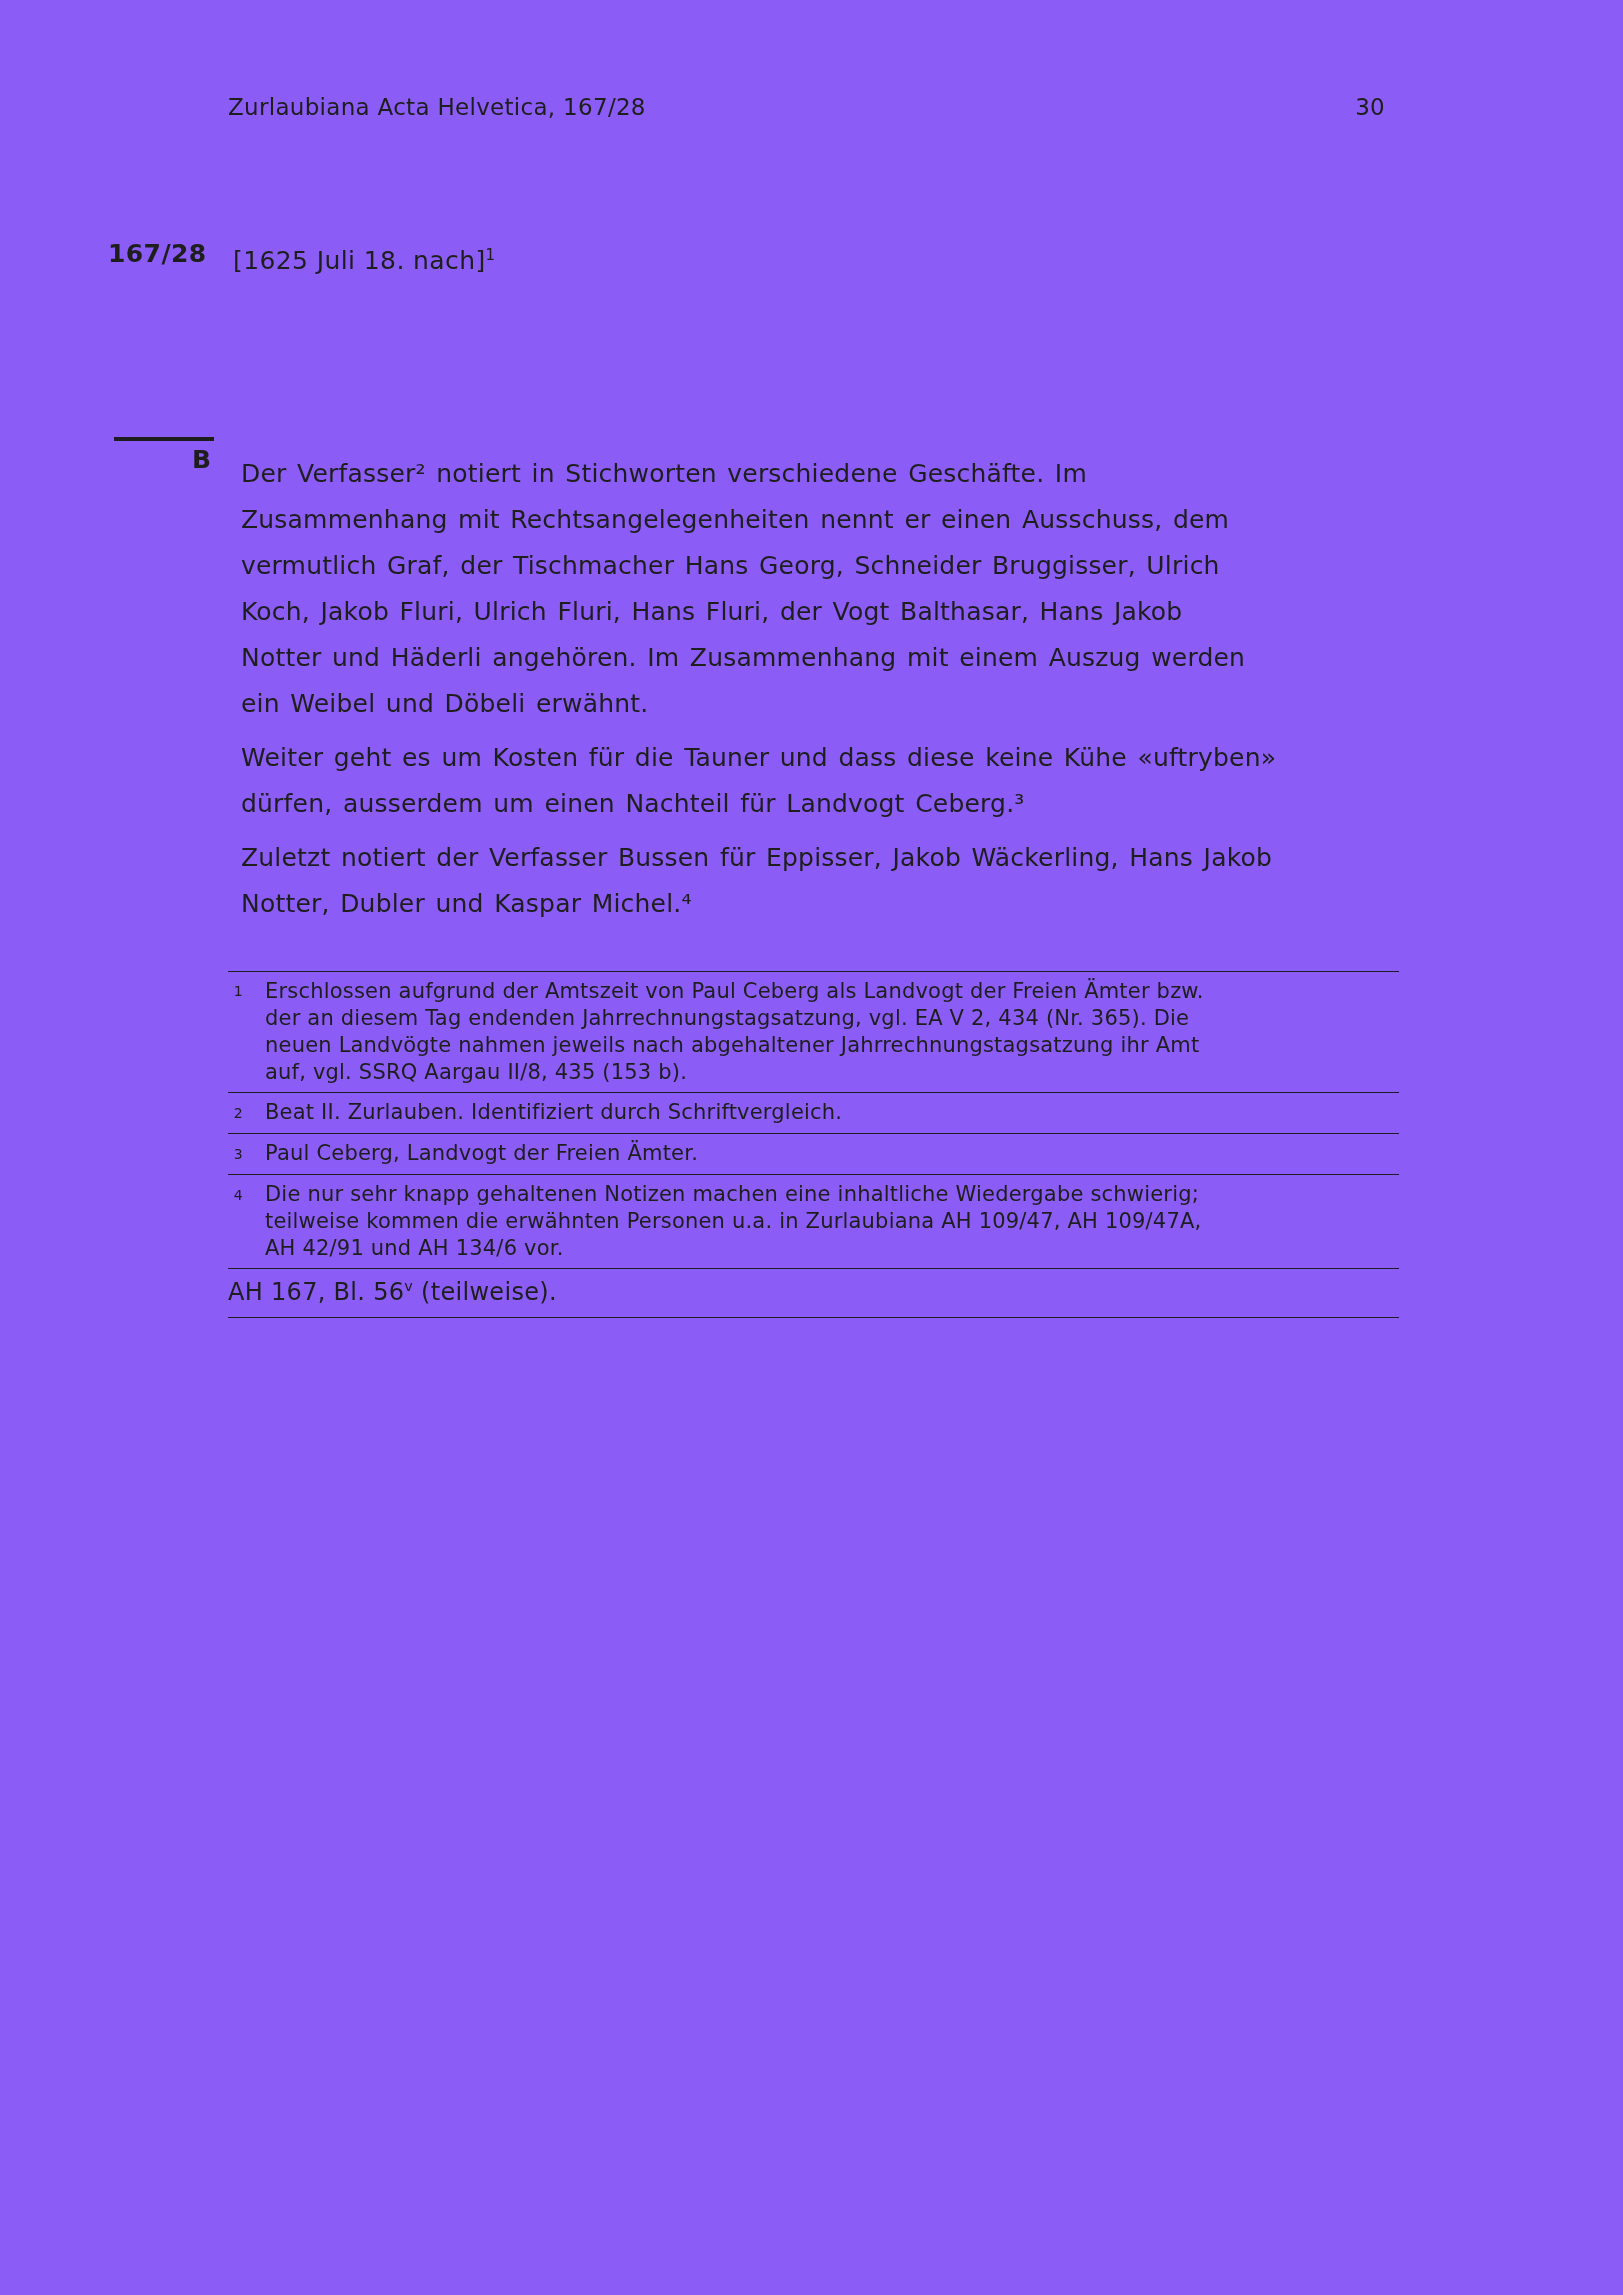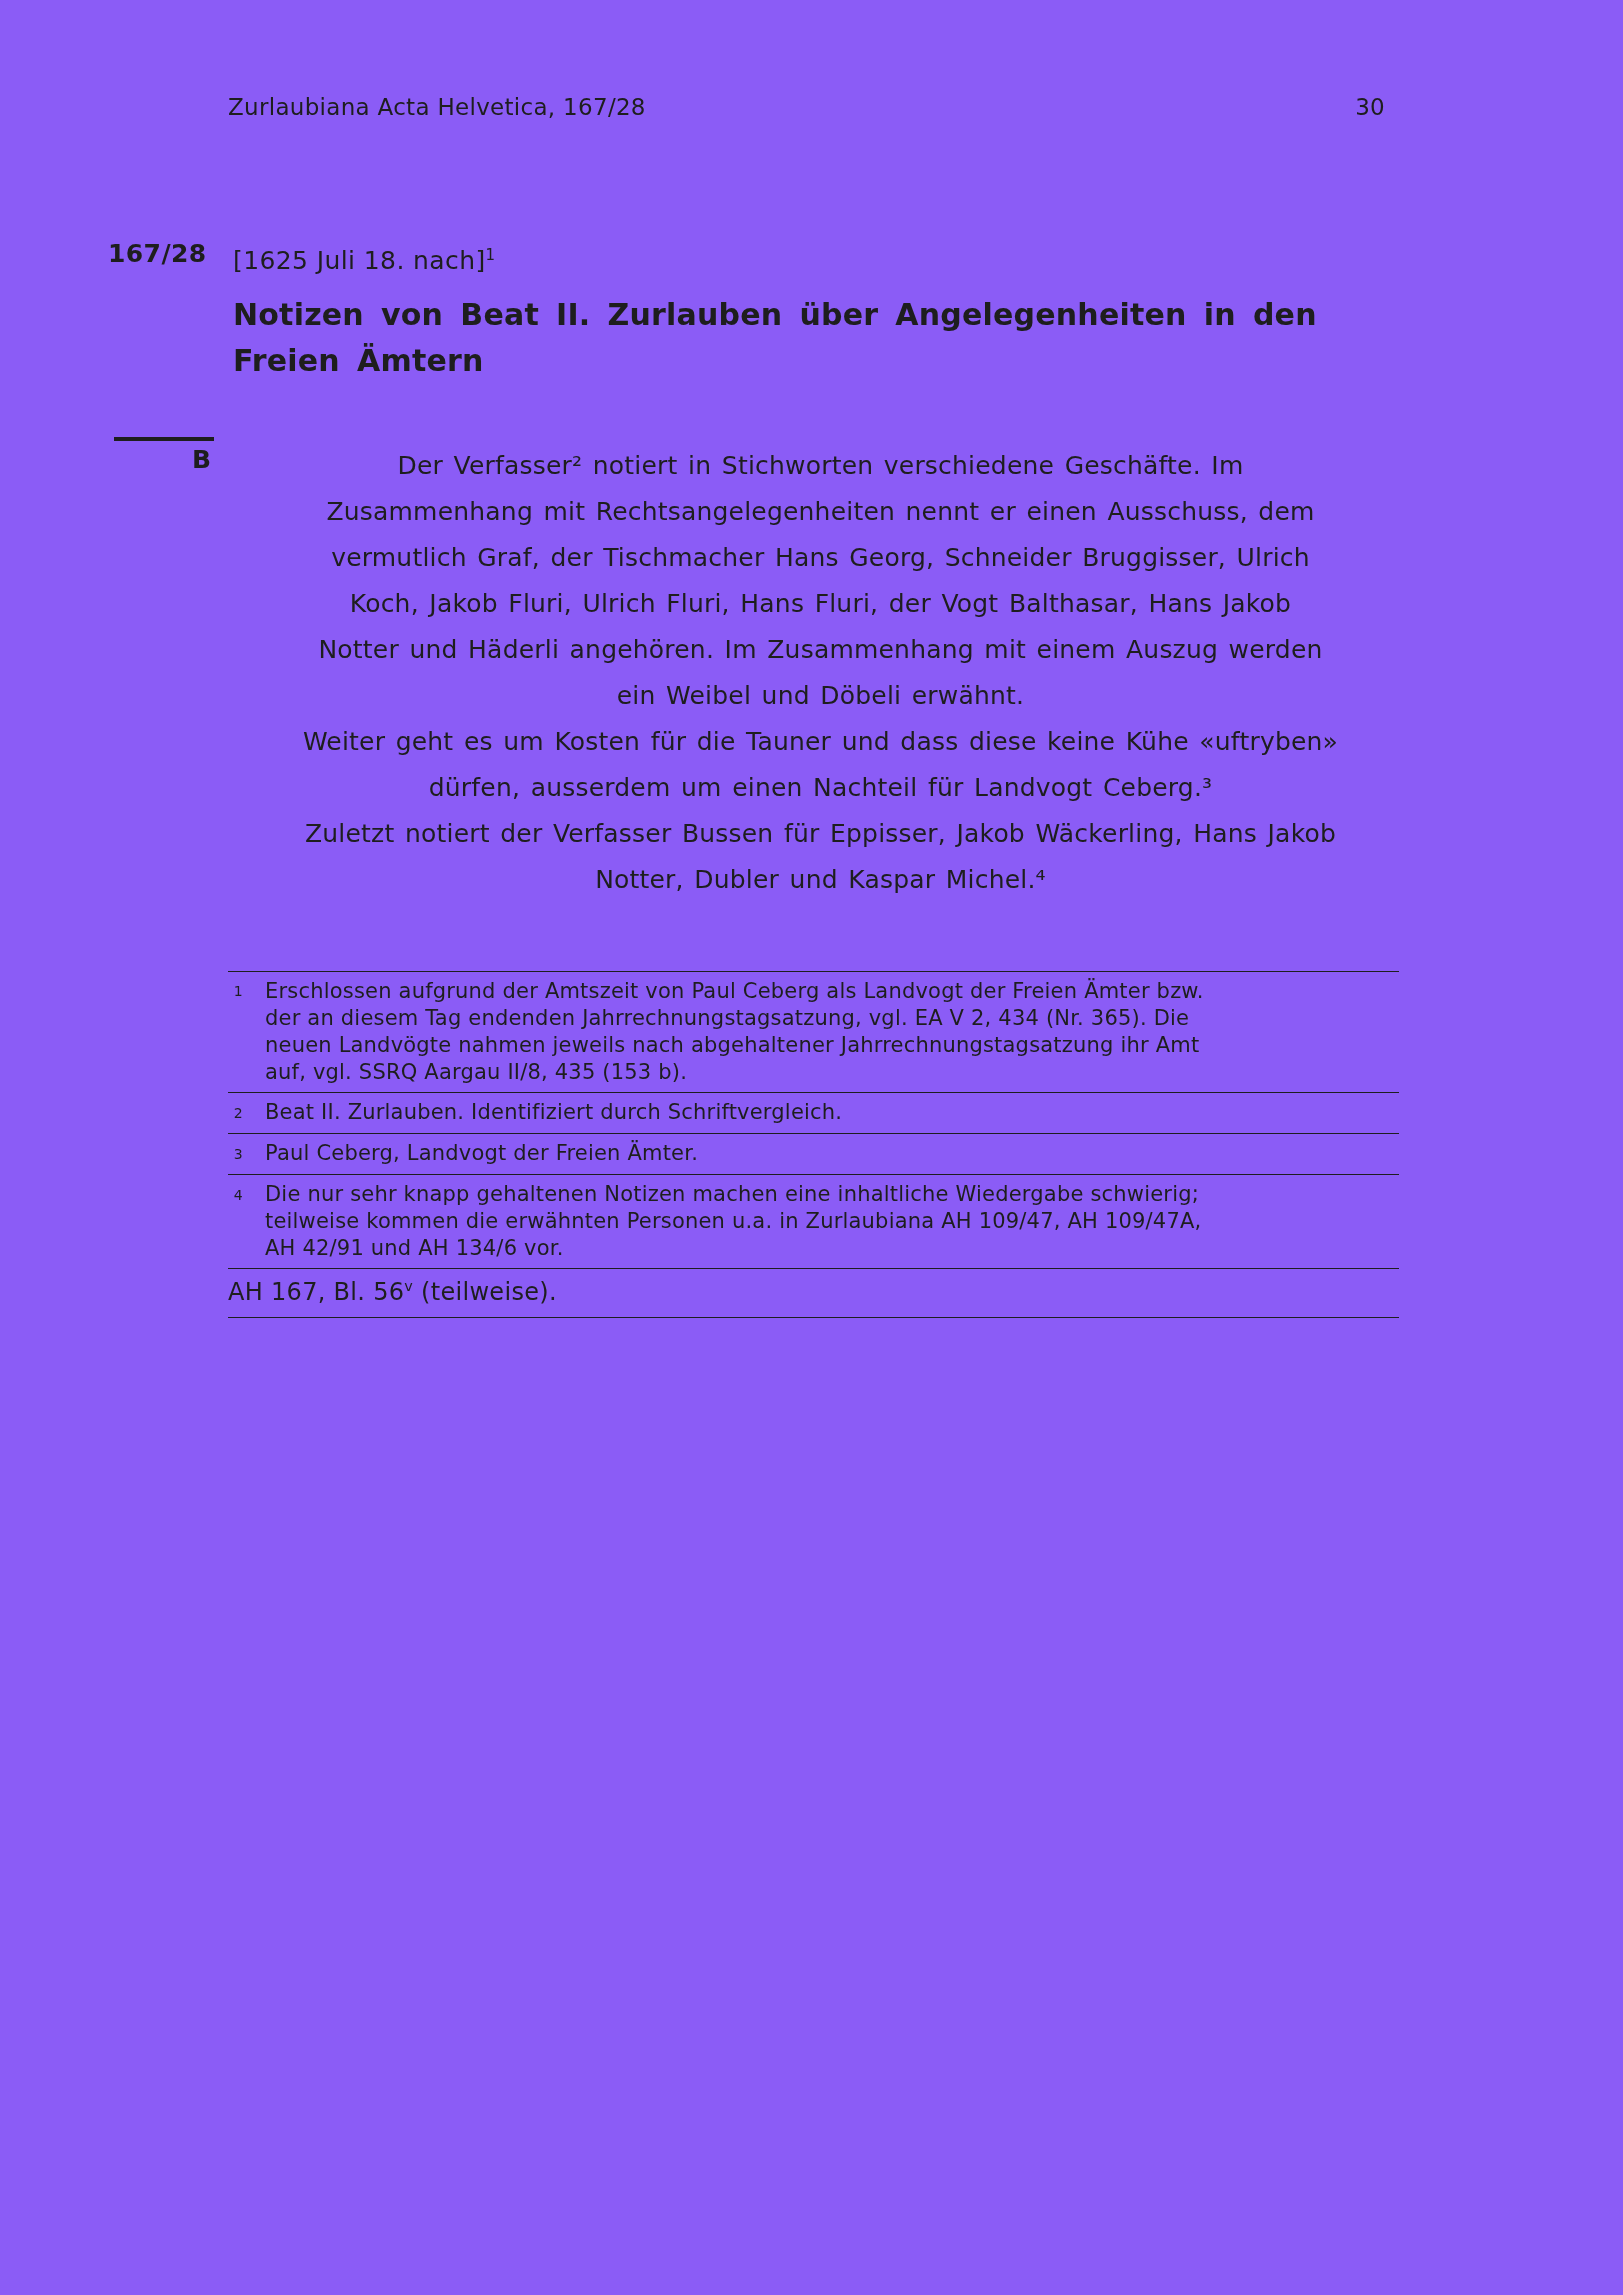--- a/index.html
+++ b/index.html
@@ -75,21 +75,21 @@
   .regest-body {
     position: absolute;
     left: 233px;
     top: 443px;
     width: 1175px;
     font-size: 25px;
     line-height: 46px;
     letter-spacing: 0.2px;
     word-spacing: 2.4px;
   }
-  .regest-body p { margin: 0; white-space: pre-line; text-align: center; }
+  .regest-body p { margin: 8px; white-space: pre-line; }
 
   .footnotes {
     position: absolute;
     left: 228px;
     top: 971px;
     width: 1171px;
     font-size: 21px;
     line-height: 27px;
     letter-spacing: 0.2px;
   }
@@ -124,22 +124,20 @@
 
   <div class="running-header">
     <span>Zurlaubiana Acta Helvetica, 167/28</span>
     <span>30</span>
   </div>
 
   <div class="entry-number">167/28</div>
 
   <div class="entry-date"><span>[1625 Juli 18. nach]</span><sup>1</sup></div>
 
-  <h1 class="entry-title">Notizen von Beat II. Zurlauben über Angelegenheiten in den
-Freien Ämtern</h1>
 
   <div class="margin-rule"></div>
 
   <div class="margin-letter">B</div>
 
   <div class="regest-body">
     <p>Der Verfasser² notiert in Stichworten verschiedene Geschäfte. Im
 Zusammenhang mit Rechtsangelegenheiten nennt er einen Ausschuss, dem
 vermutlich Graf, der Tischmacher Hans Georg, Schneider Bruggisser, Ulrich
 Koch, Jakob Fluri, Ulrich Fluri, Hans Fluri, der Vogt Balthasar, Hans Jakob

